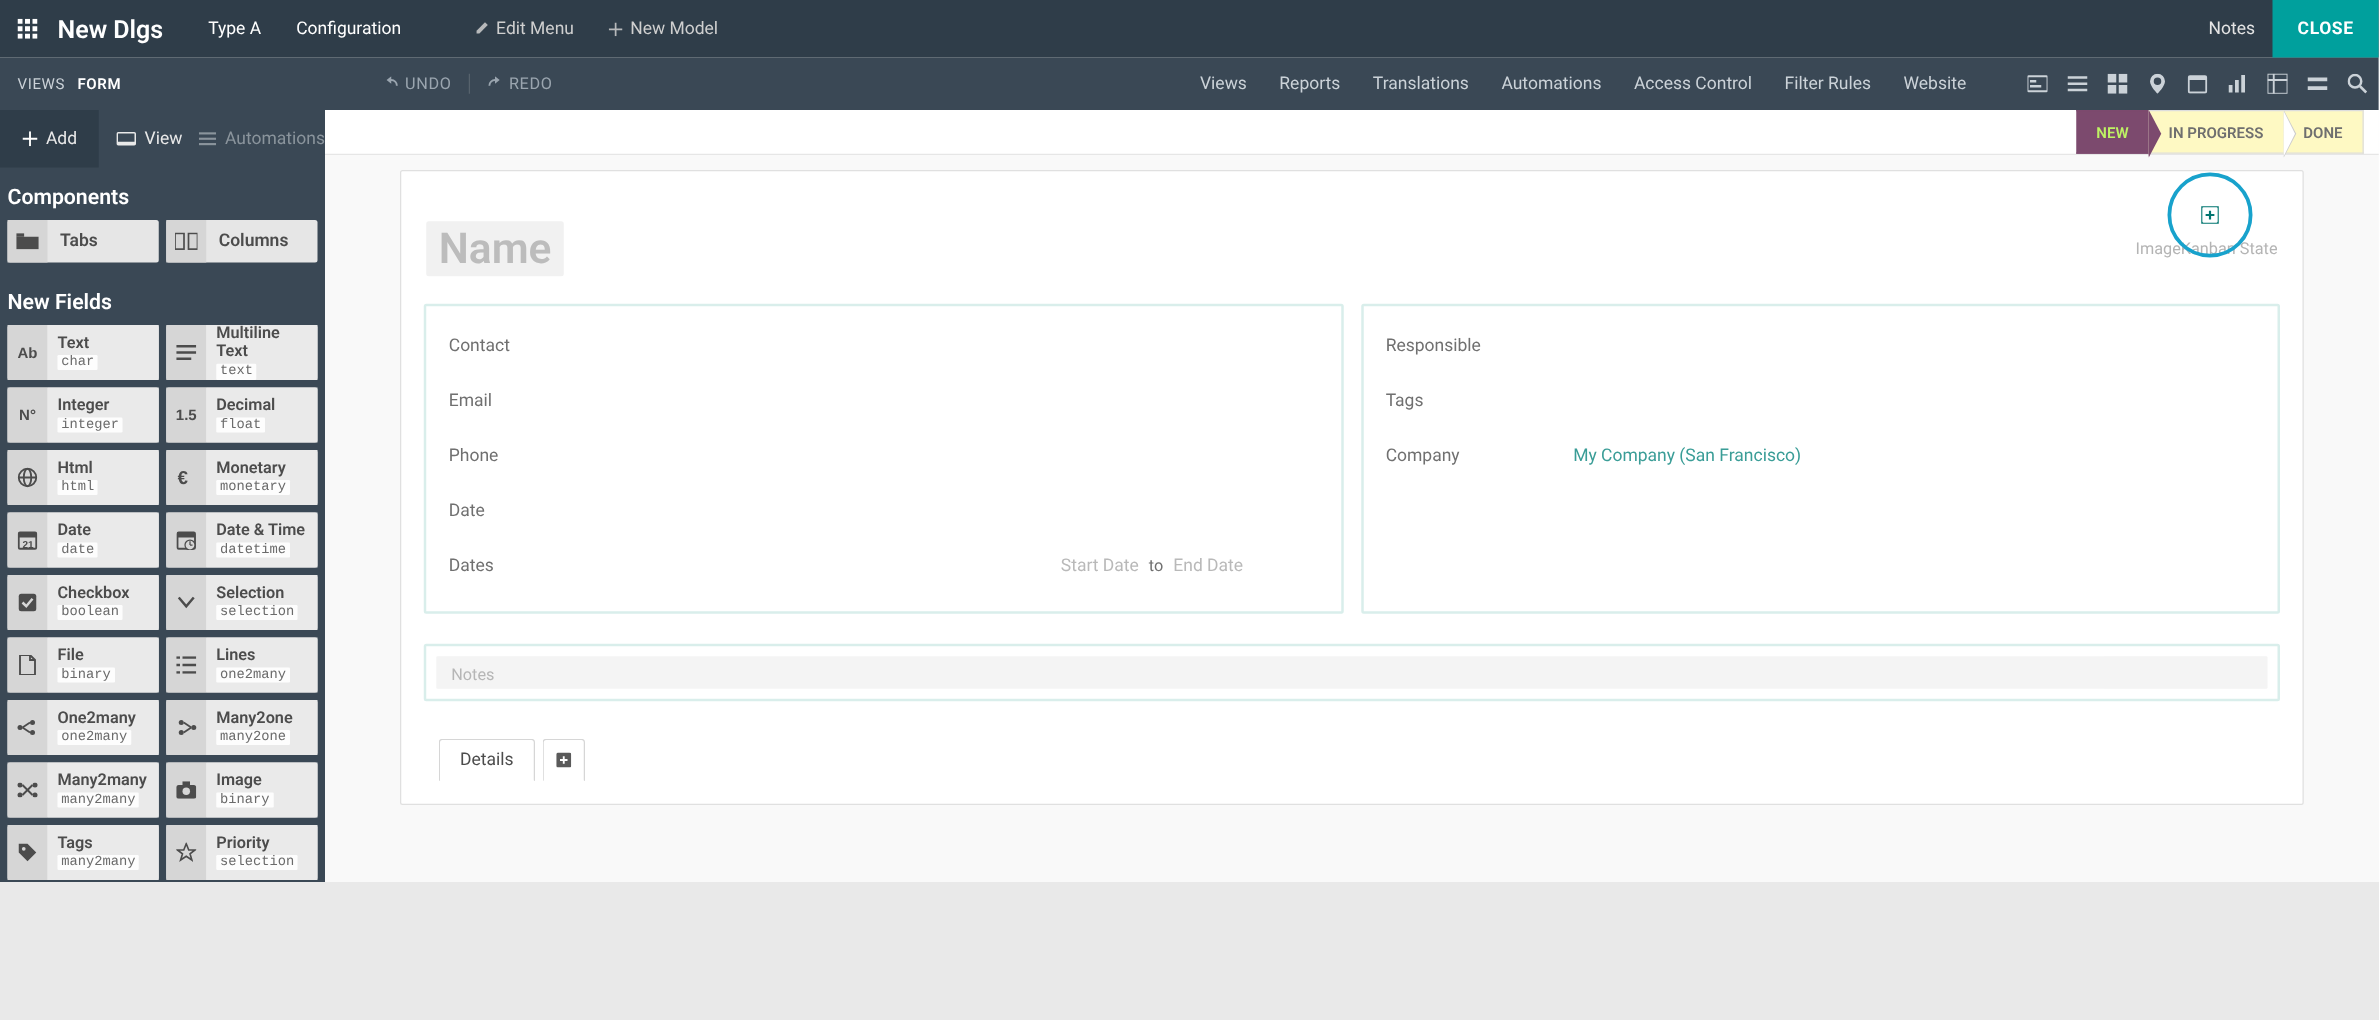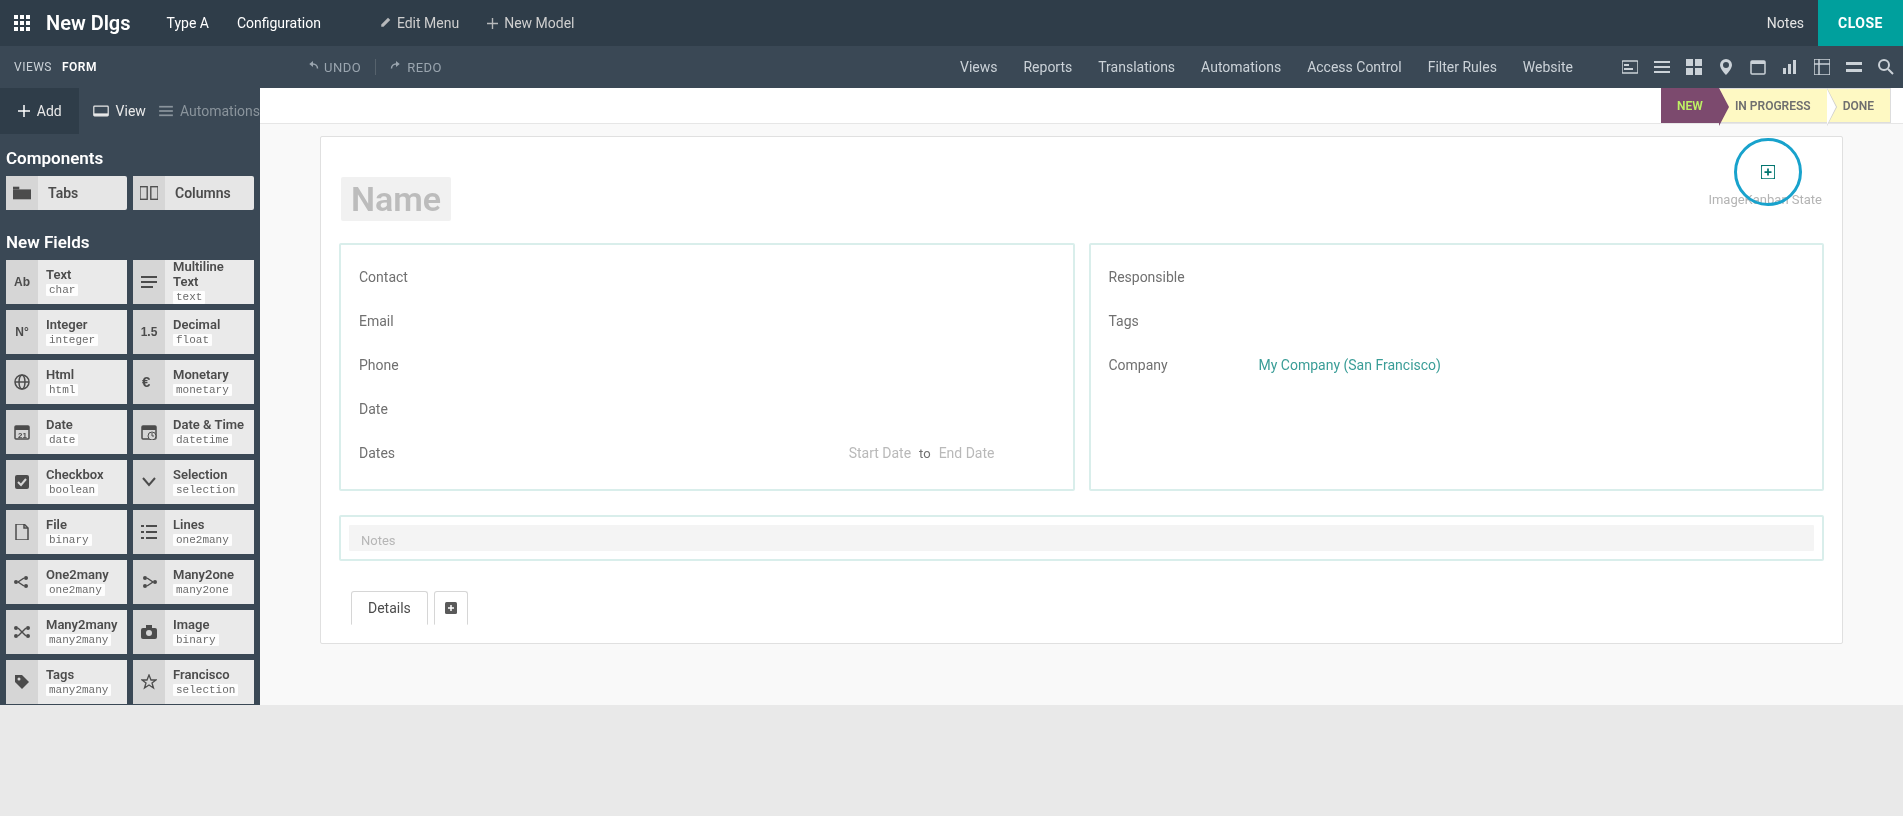--- a/index.html
+++ b/index.html
@@ -799,21 +799,21 @@
               <div class="sub-l">many2many</div>
             </div>
           </div>
           <div class="field-block">
             <div class="icon-cell">
               <svg width="16" height="16" viewBox="0 0 16 16">
                 <path d="M8 1l2 5h5l-4 3 1.5 5L8 11l-4.5 3L5 9 1 6h5z" fill="none" stroke="#4c4c4c" stroke-width="1.3"></path>
               </svg>
             </div>
             <div class="labels">
-              <div class="main-l">Francisco</div>
+              <div class="main-l">Priority</div>
               <div class="sub-l">selection</div>
             </div>
           </div>
         </div>
     </div>
   </div>
 
   <div class="canvas-wrap">
     <div class="canvas-inner">
       <div class="status-strip">

